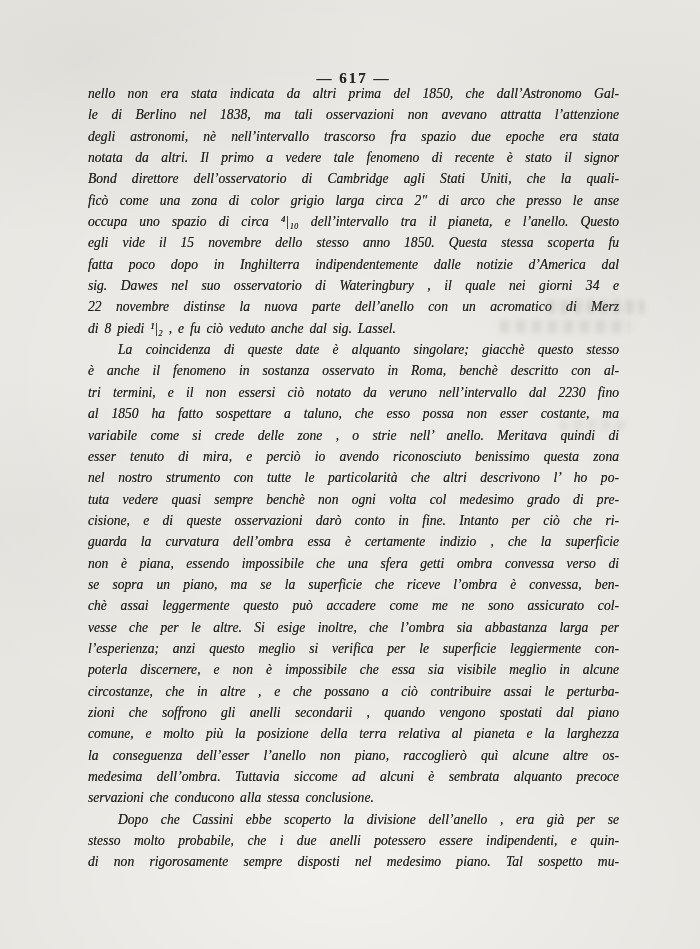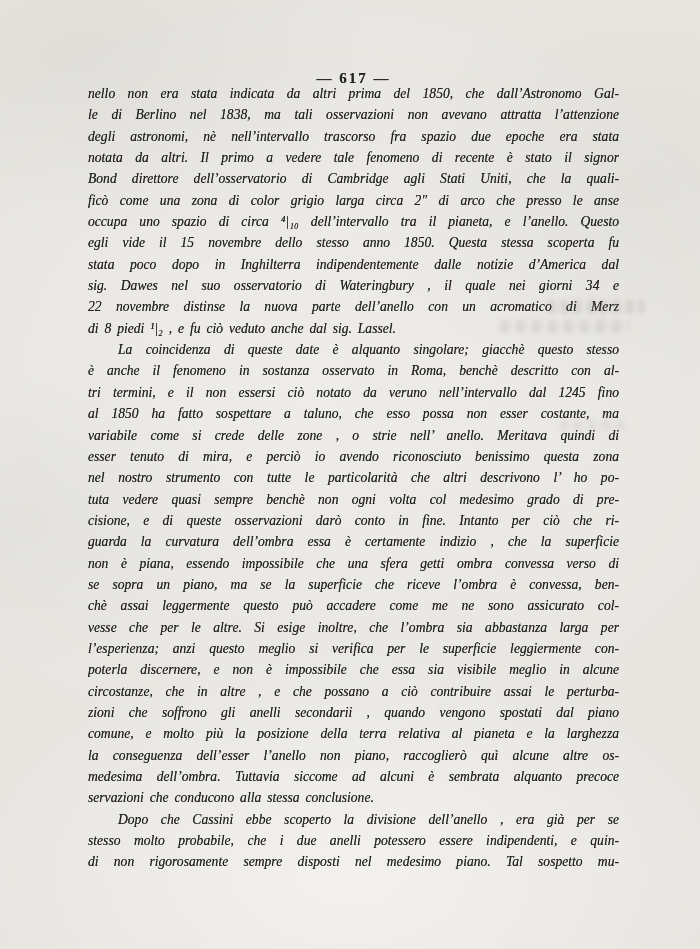--- a/index.html
+++ b/index.html
@@ -92,27 +92,27 @@
 
   <div class="text-block">
       <div class="line">nello non era stata indicata da altri prima del 1850, che dall’Astronomo Gal-</div>
       <div class="line">le di Berlino nel 1838, ma tali osservazioni non avevano attratta l’attenzione</div>
       <div class="line">degli astronomi, nè nell’intervallo trascorso fra spazio due epoche era stata</div>
       <div class="line">notata da altri. Il primo a vedere tale fenomeno di recente è stato il signor</div>
       <div class="line">Bond direttore dell’osservatorio di Cambridge agli Stati Uniti, che la quali-</div>
       <div class="line">ficò come una zona di color grigio larga circa 2″ di arco che presso le anse</div>
       <div class="line">occupa uno spazio di circa ⁴|₁₀ dell’intervallo tra il pianeta, e l’anello. Questo</div>
       <div class="line">egli vide il 15 novembre dello stesso anno 1850. Questa stessa scoperta fu</div>
-      <div class="line">stata poco dopo in Inghilterra indipendentemente dalle notizie d’America dal</div>
+      <div class="line">fatta poco dopo in Inghilterra indipendentemente dalle notizie d’America dal</div>
       <div class="line">sig. Dawes nel suo osservatorio di Wateringbury , il quale nei giorni 34 e</div>
       <div class="line">22 novembre distinse la nuova parte dell’anello con un acromatico di Merz</div>
       <div class="line last">di 8 piedi ¹|₂ , e fu ciò veduto anche dal sig. Lassel.</div>
       <div class="line indent">La coincidenza di queste date è alquanto singolare; giacchè questo stesso</div>
       <div class="line">è anche il fenomeno in sostanza osservato in Roma, benchè descritto con al-</div>
-      <div class="line">tri termini, e il non essersi ciò notato da veruno nell’intervallo dal 1245 fino</div>
+      <div class="line">tri termini, e il non essersi ciò notato da veruno nell’intervallo dal 2230 fino</div>
       <div class="line">al 1850 ha fatto sospettare a taluno, che esso possa non esser costante, ma</div>
       <div class="line">variabile come si crede delle zone , o strie nell’ anello. Meritava quindi di</div>
       <div class="line">esser tenuto di mira, e perciò io avendo riconosciuto benissimo questa zona</div>
       <div class="line">nel nostro strumento con tutte le particolarità che altri descrivono l’ ho po-</div>
       <div class="line">tuta vedere quasi sempre benchè non ogni volta col medesimo grado di pre-</div>
       <div class="line">cisione, e di queste osservazioni darò conto in fine. Intanto per ciò che ri-</div>
       <div class="line">guarda la curvatura dell’ombra essa è certamente indizio , che la superficie</div>
       <div class="line">non è piana, essendo impossibile che una sfera getti ombra convessa verso di</div>
       <div class="line">se sopra un piano, ma se la superficie che riceve l’ombra è convessa, ben-</div>
       <div class="line">chè assai leggermente questo può accadere come me ne sono assicurato col-</div>

